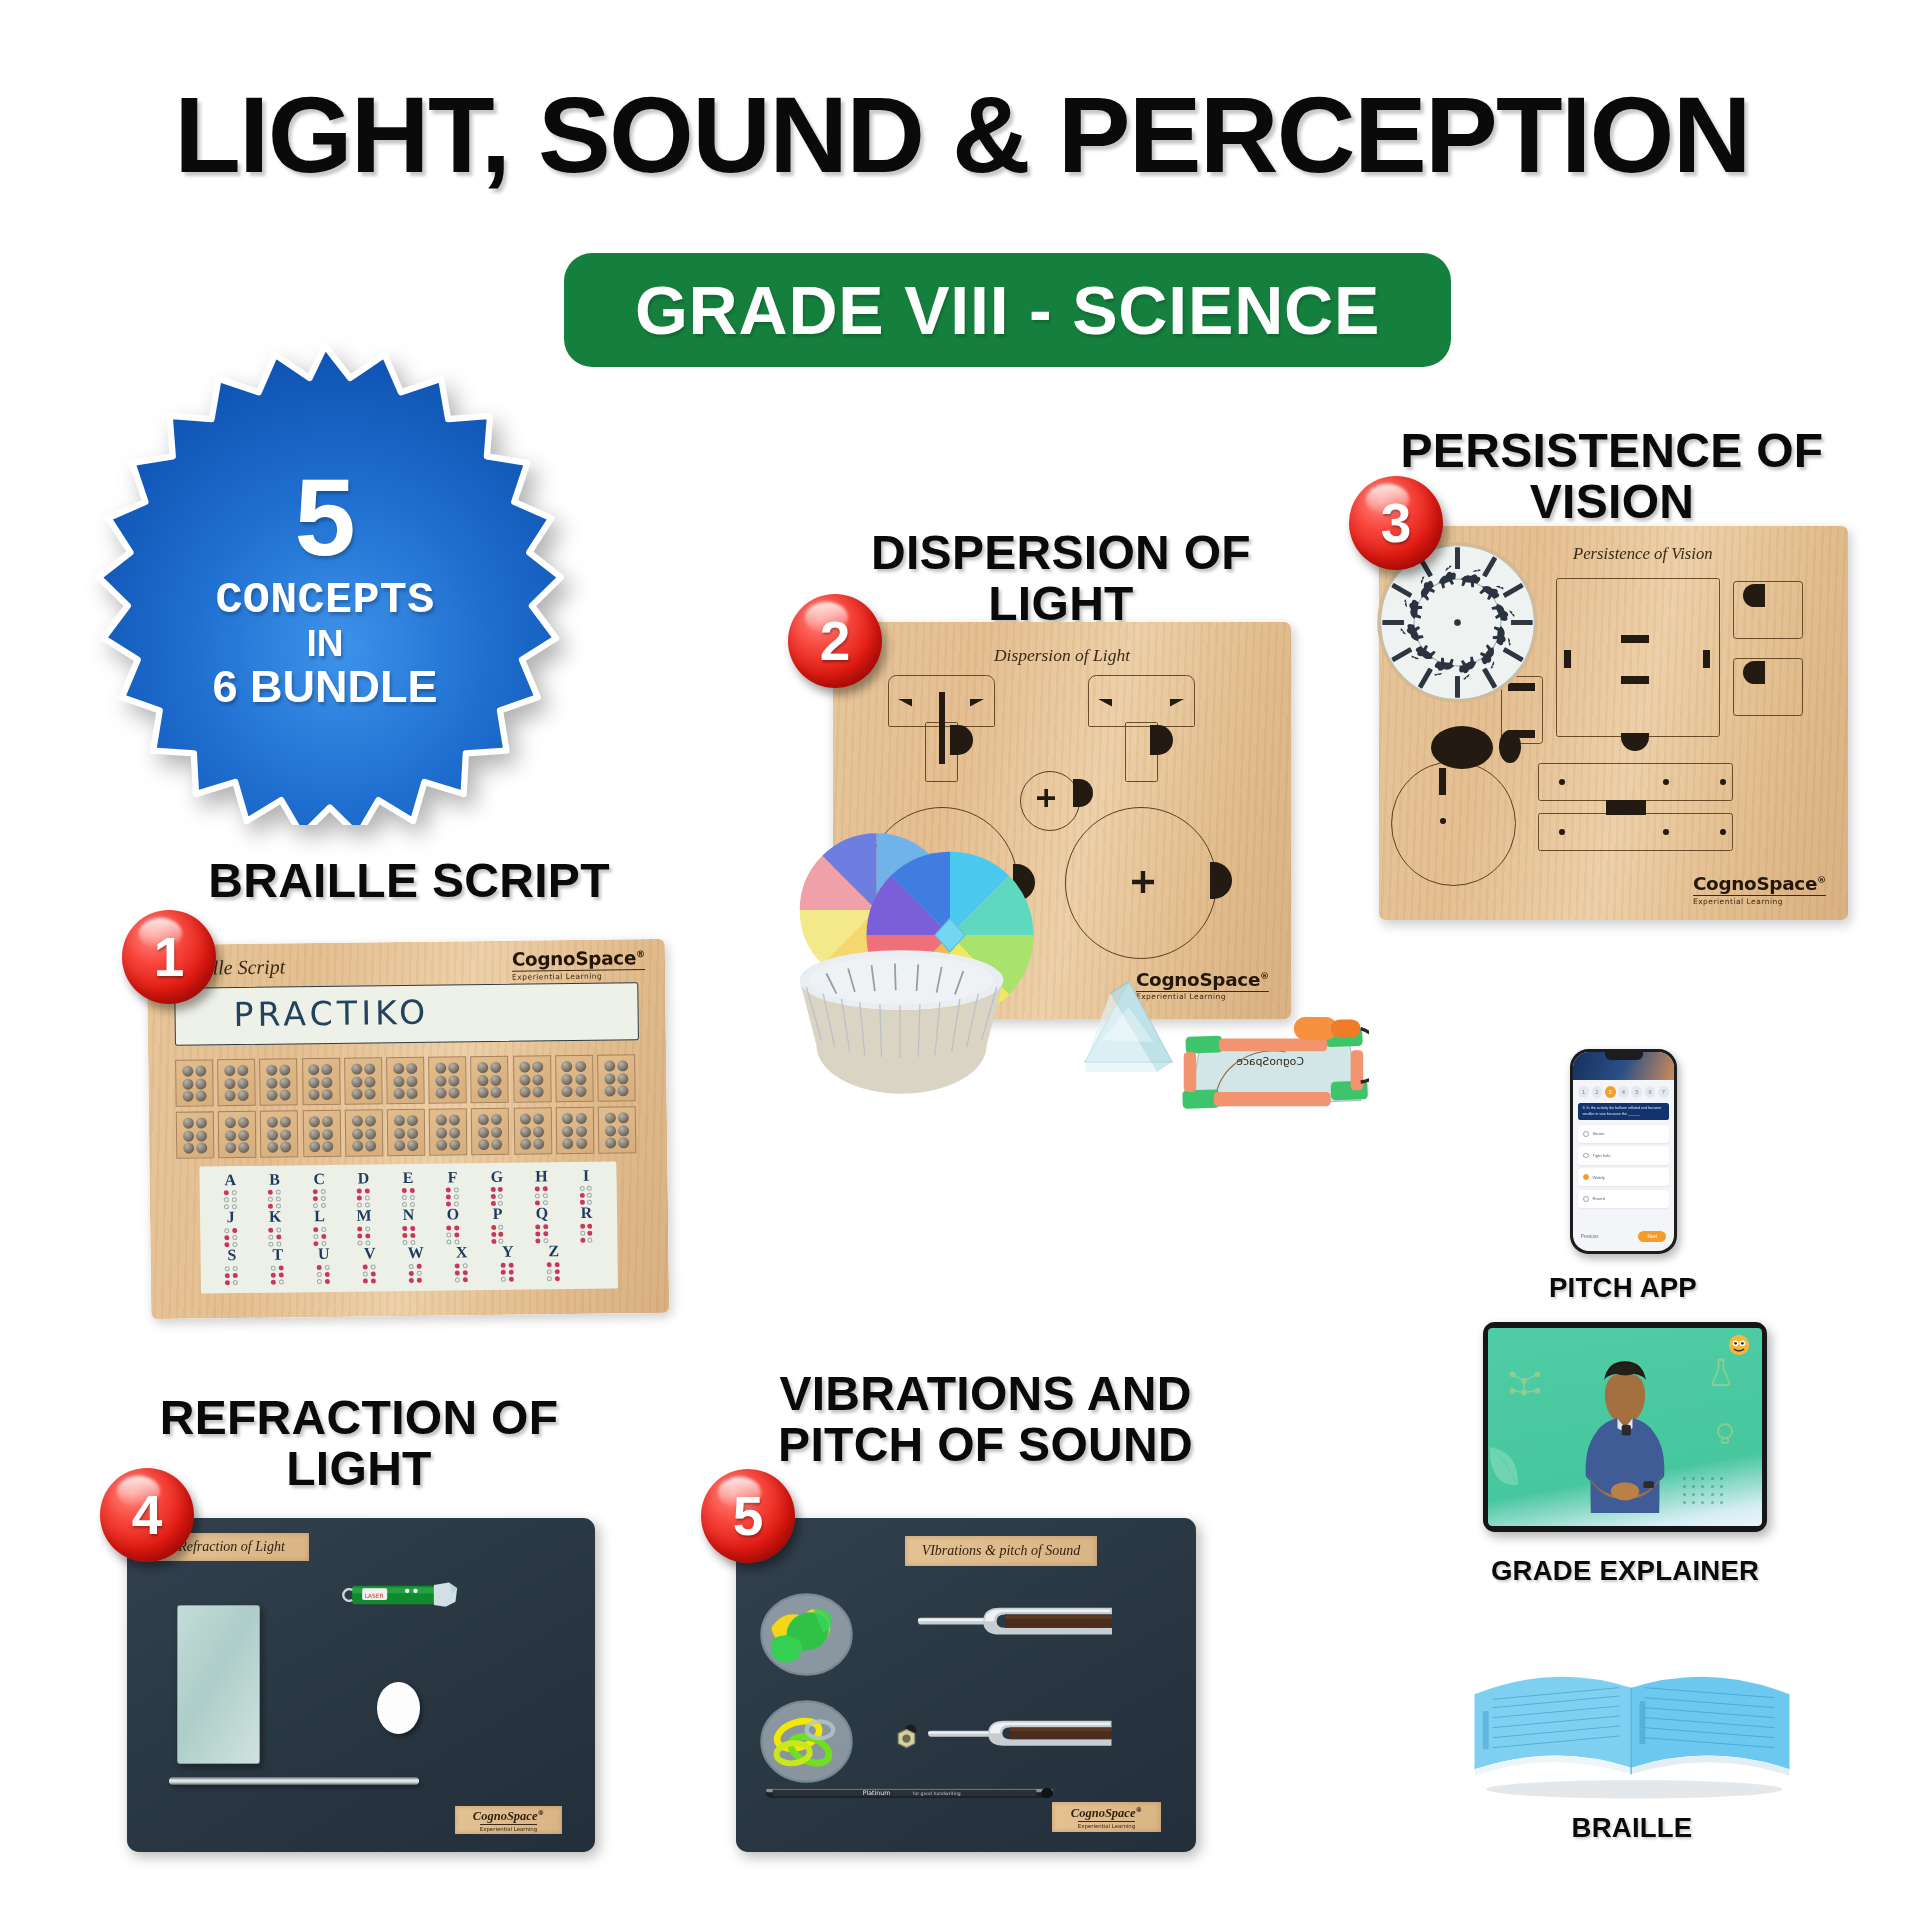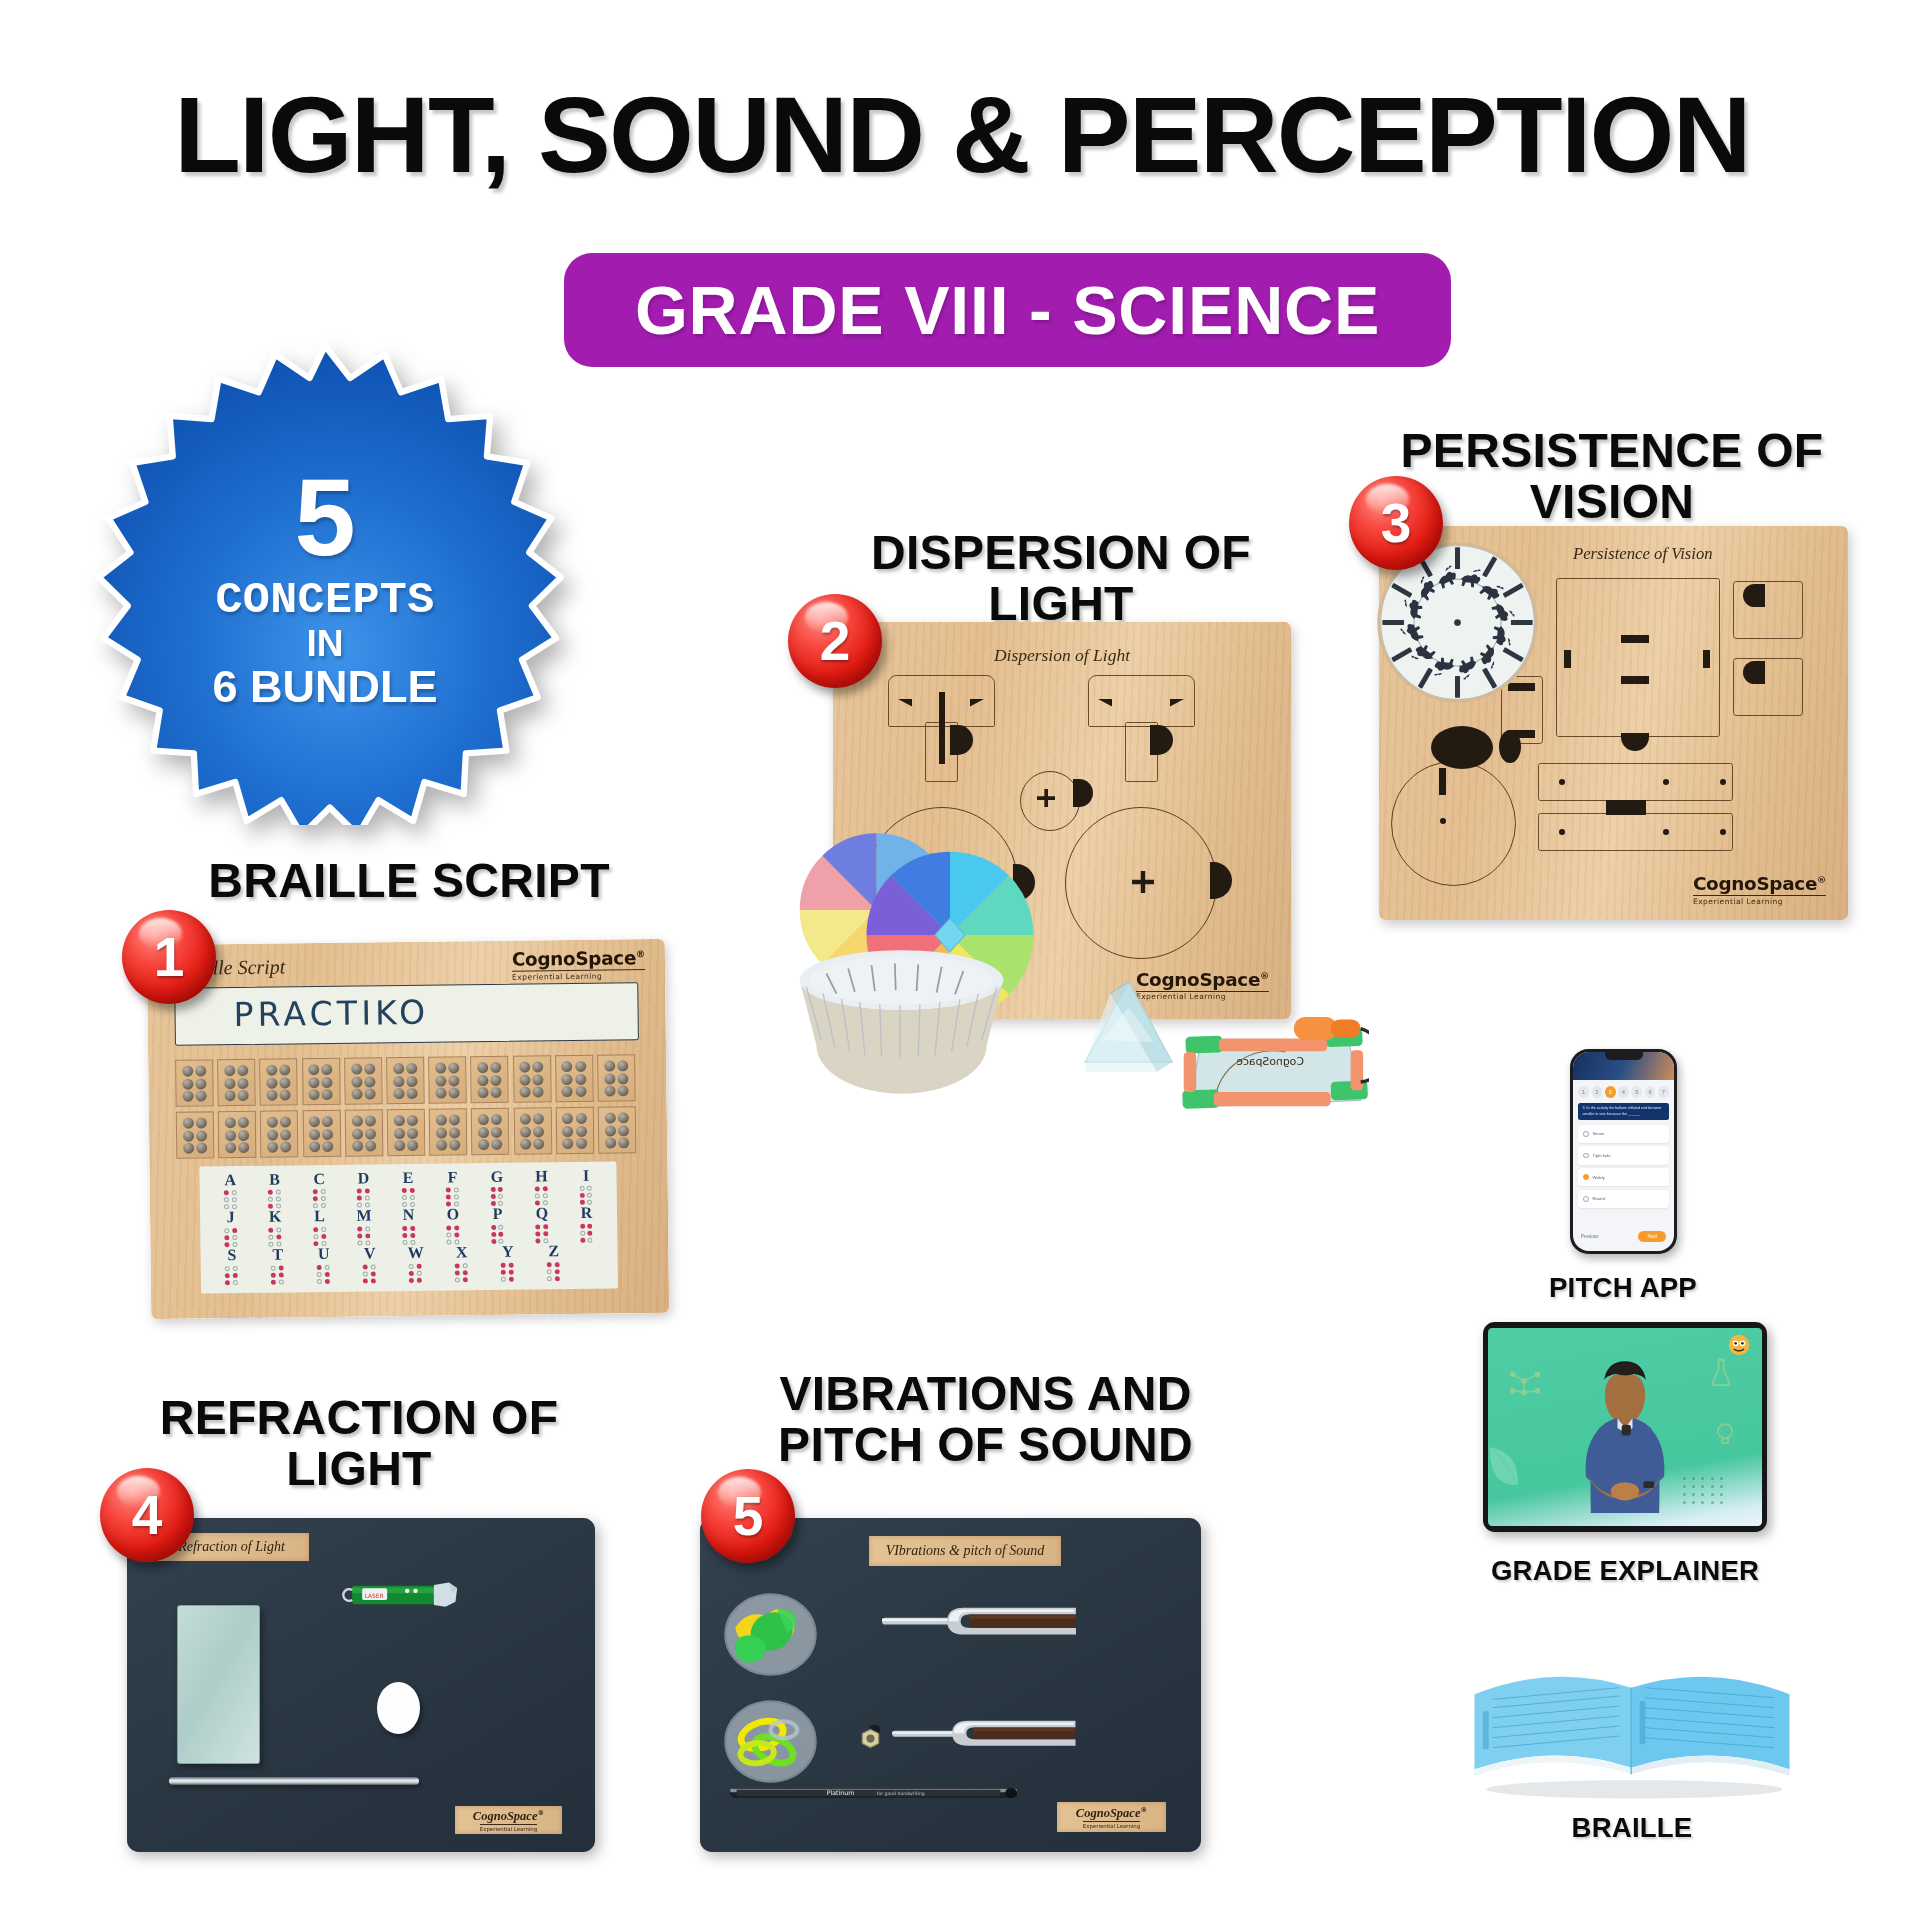--- a/index.html
+++ b/index.html
@@ -21,21 +21,21 @@
     color: #0a0a0a;
     text-shadow: 3.3px 4.2px 3.3px rgba(0,0,0,0.22);
     transform: scaleX(1.02);
   }
 
   
   .grade-badge {
     position: absolute;
     top: 253px; left: 564px;
     width: 887px; height: 114px;
-    background: #a21caf;
+    background: #15803d;
     border-radius: 28px;
     display: flex; align-items: center; justify-content: center;
   }
   .grade-badge-text {
     color: #ffffff;
     font-size: 68px;
     font-weight: 700;
     letter-spacing: 0.8px;
     text-shadow: 1.7px 2.5px 2.5px rgba(0,0,0,0.17);
   }
@@ -189,21 +189,21 @@
     position:absolute;
     background: linear-gradient(100deg,#e3c293,#d9b485);
     display:flex; align-items:center; justify-content:center;
     box-shadow: inset 0 0 5px rgba(120,80,40,.3);
   }
   .wood-plate span {
     font-family:"Liberation Serif", serif; font-style:italic;
     color:#2e1f10;
   }
   #refr-board { top: 1518px; left: 127px; width: 468px; height: 334px; }
-  #vib-board  { top: 1518px; left: 700px; width: 501px; height: 334px; }
+  #vib-board  { top: 1518px; left: 736px; width: 460px; height: 334px; }
 
   
   .right-label {
     position:absolute; text-align:center;
     font-size: 27.6px; font-weight:700; color:#0b0b0b;
     letter-spacing:0.2px;
     text-shadow: 1.7px 1.7px 2.5px rgba(0,0,0,.20);
   }
   
   #phone {

